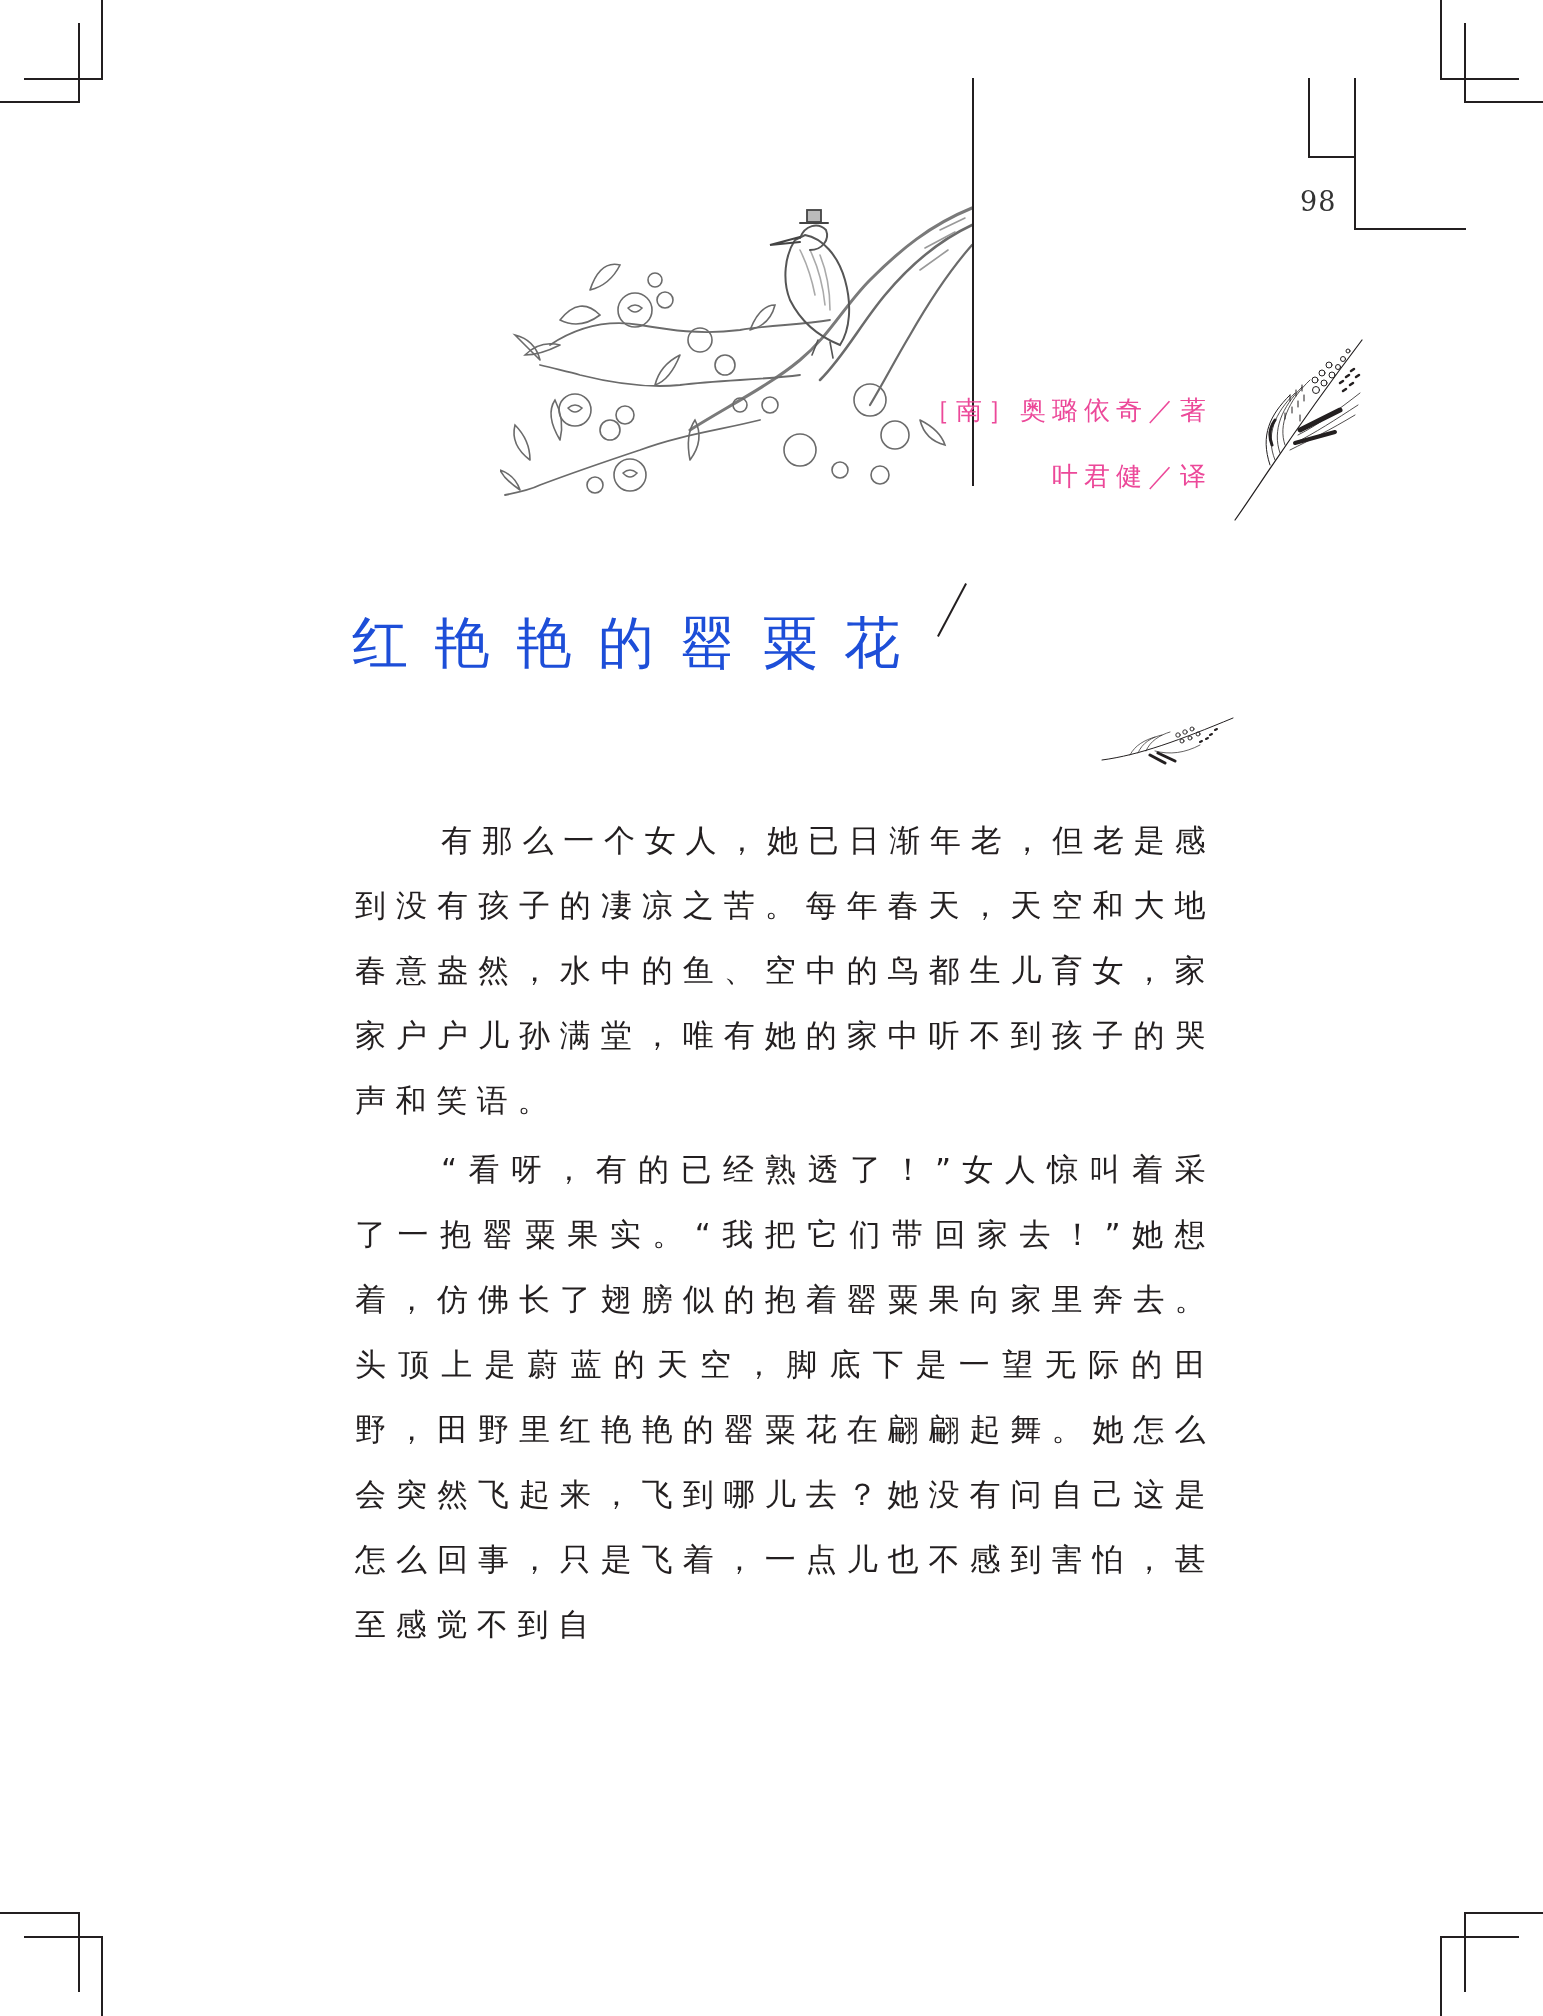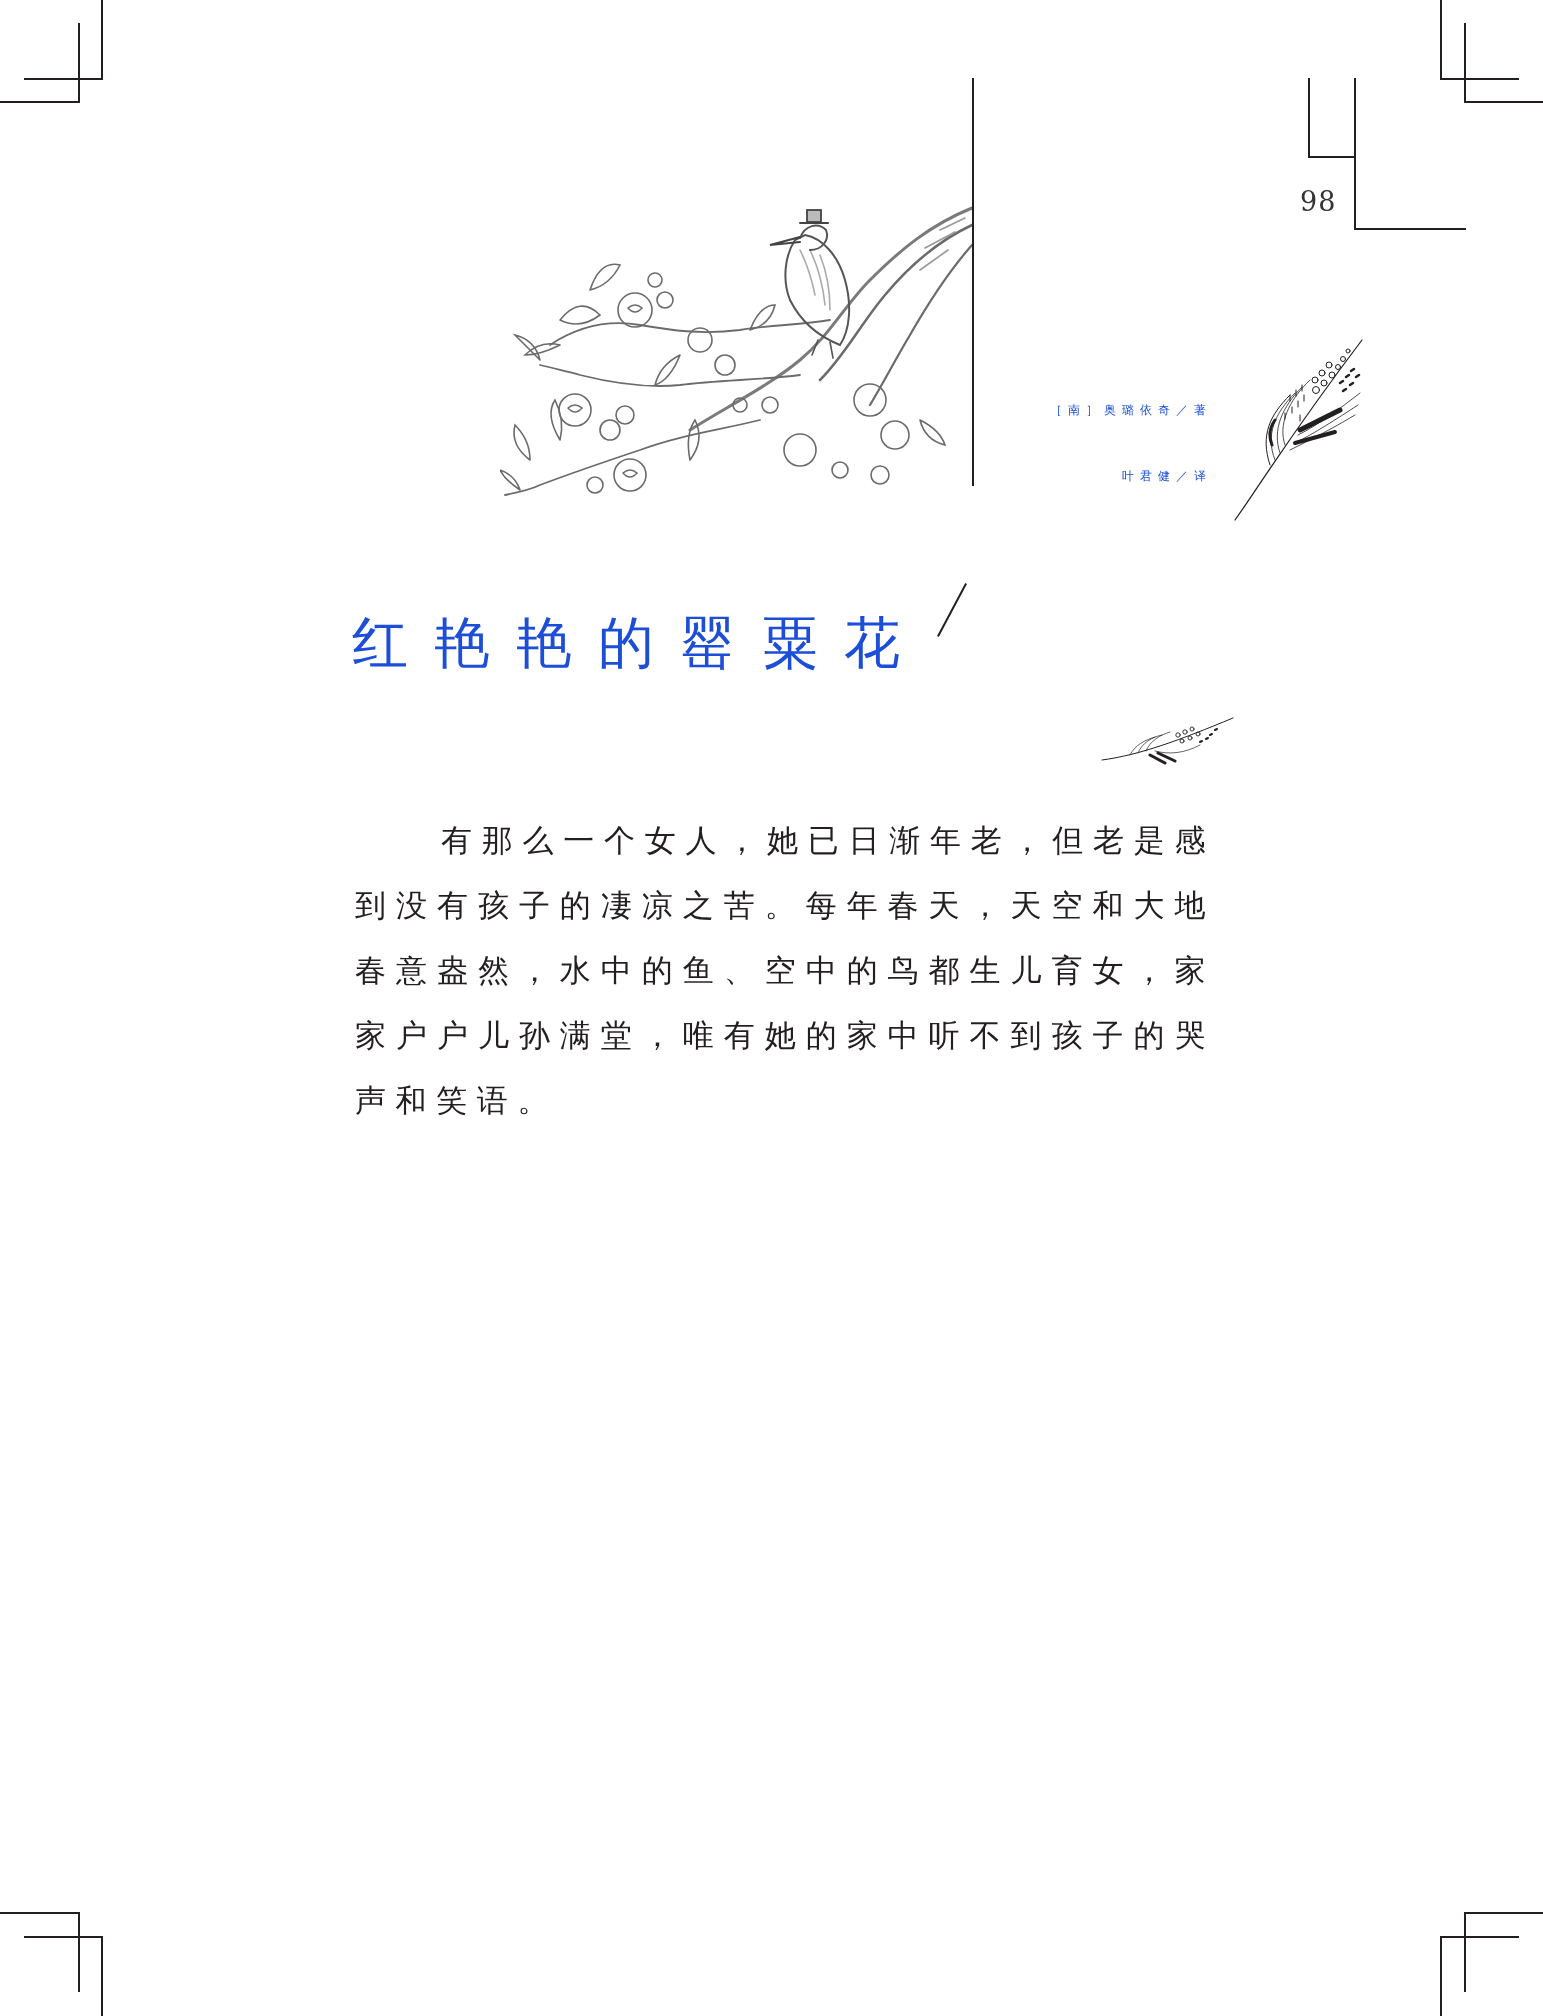--- a/index.html
+++ b/index.html
@@ -2,21 +2,21 @@
 <html><head>
 <meta charset="utf-8">
 <style>
   html, body { margin: 0; padding: 0; background: #ffffff; }
   body { width: 1543px; height: 2016px; position: relative; overflow: hidden;
          font-family: "DejaVu Sans", "Liberation Sans", sans-serif; color: #231f20; }
   .crop { position: absolute; background: #231f20; }
   .page-number { position: absolute; left: 1300px; top: 186px; font-family: "DejaVu Serif", "Liberation Serif", serif;
                  font-size: 27px; color: #333; letter-spacing: 1px; }
   .vrule { position: absolute; left: 972px; top: 78px; width: 2px; height: 408px; background: #231f20; }
-  .credits { position: absolute; right: 331px; top: 392px; text-align: right; font-size: 12px; color: #1d4ed8; letter-spacing: 6px; }
+  .credits { position: absolute; right: 331px; top: 392px; text-align: right; font-size: 26px; color: #ec4899; letter-spacing: 6px; }
   .credits div { height: 36px; line-height: 36px; margin-bottom: 30px; }
   .title { position: absolute; left: 352px; top: 568px; font-size: 56px; letter-spacing: 26px; color: #1d4ed8; font-weight: 400; white-space: nowrap; }
   .title-slash { position: absolute; left: 951px; top: 580px; width: 2px; height: 60px; background: #231f20; transform: rotate(28deg); transform-origin: center; }
   .body-text { position: absolute; left: 355px; top: 808px; width: 860px; font-size: 31px; line-height: 65px; color: #231f20; letter-spacing: 9.6px; }
   .body-text p { margin: 0 0 4px 0; text-indent: 86px; text-align: justify; }
   .illus { position: absolute; left: 500px; top: 130px; }
   .feather { position: absolute; }
 </style>
 </head>
 <body>
@@ -168,13 +168,14 @@
       <circle cx="82" cy="26" r="2"></circle>
         <circle cx="90" cy="23" r="2"></circle>
         <circle cx="98" cy="19" r="2"></circle>
     </g>
     <path d="M100 27 l2 -1 M106 24 l2 -1 M110 20 l2 -1 M115 15 l2 -1" stroke-width="2"></path>
   </g>
 </svg>
 
 <div class="body-text">
   <p>有那么一个女人，她已日渐年老，但老是感到没有孩子的凄凉之苦。每年春天，天空和大地春意盎然，水中的鱼、空中的鸟都生儿育女，家家户户儿孙满堂，唯有她的家中听不到孩子的哭声和笑语。</p>
+  <p>“看呀，有的已经熟透了！”女人惊叫着采了一抱罂粟果实。“我把它们带回家去！”她想着，仿佛长了翅膀似的抱着罂粟果向家里奔去。头顶上是蔚蓝的天空，脚底下是一望无际的田野，田野里红艳艳的罂粟花在翩翩起舞。她怎么会突然飞起来，飞到哪儿去？她没有问自己这是怎么回事，只是飞着，一点儿也不感到害怕，甚至感觉不到自</p>
 </div>
 
 </body></html>

